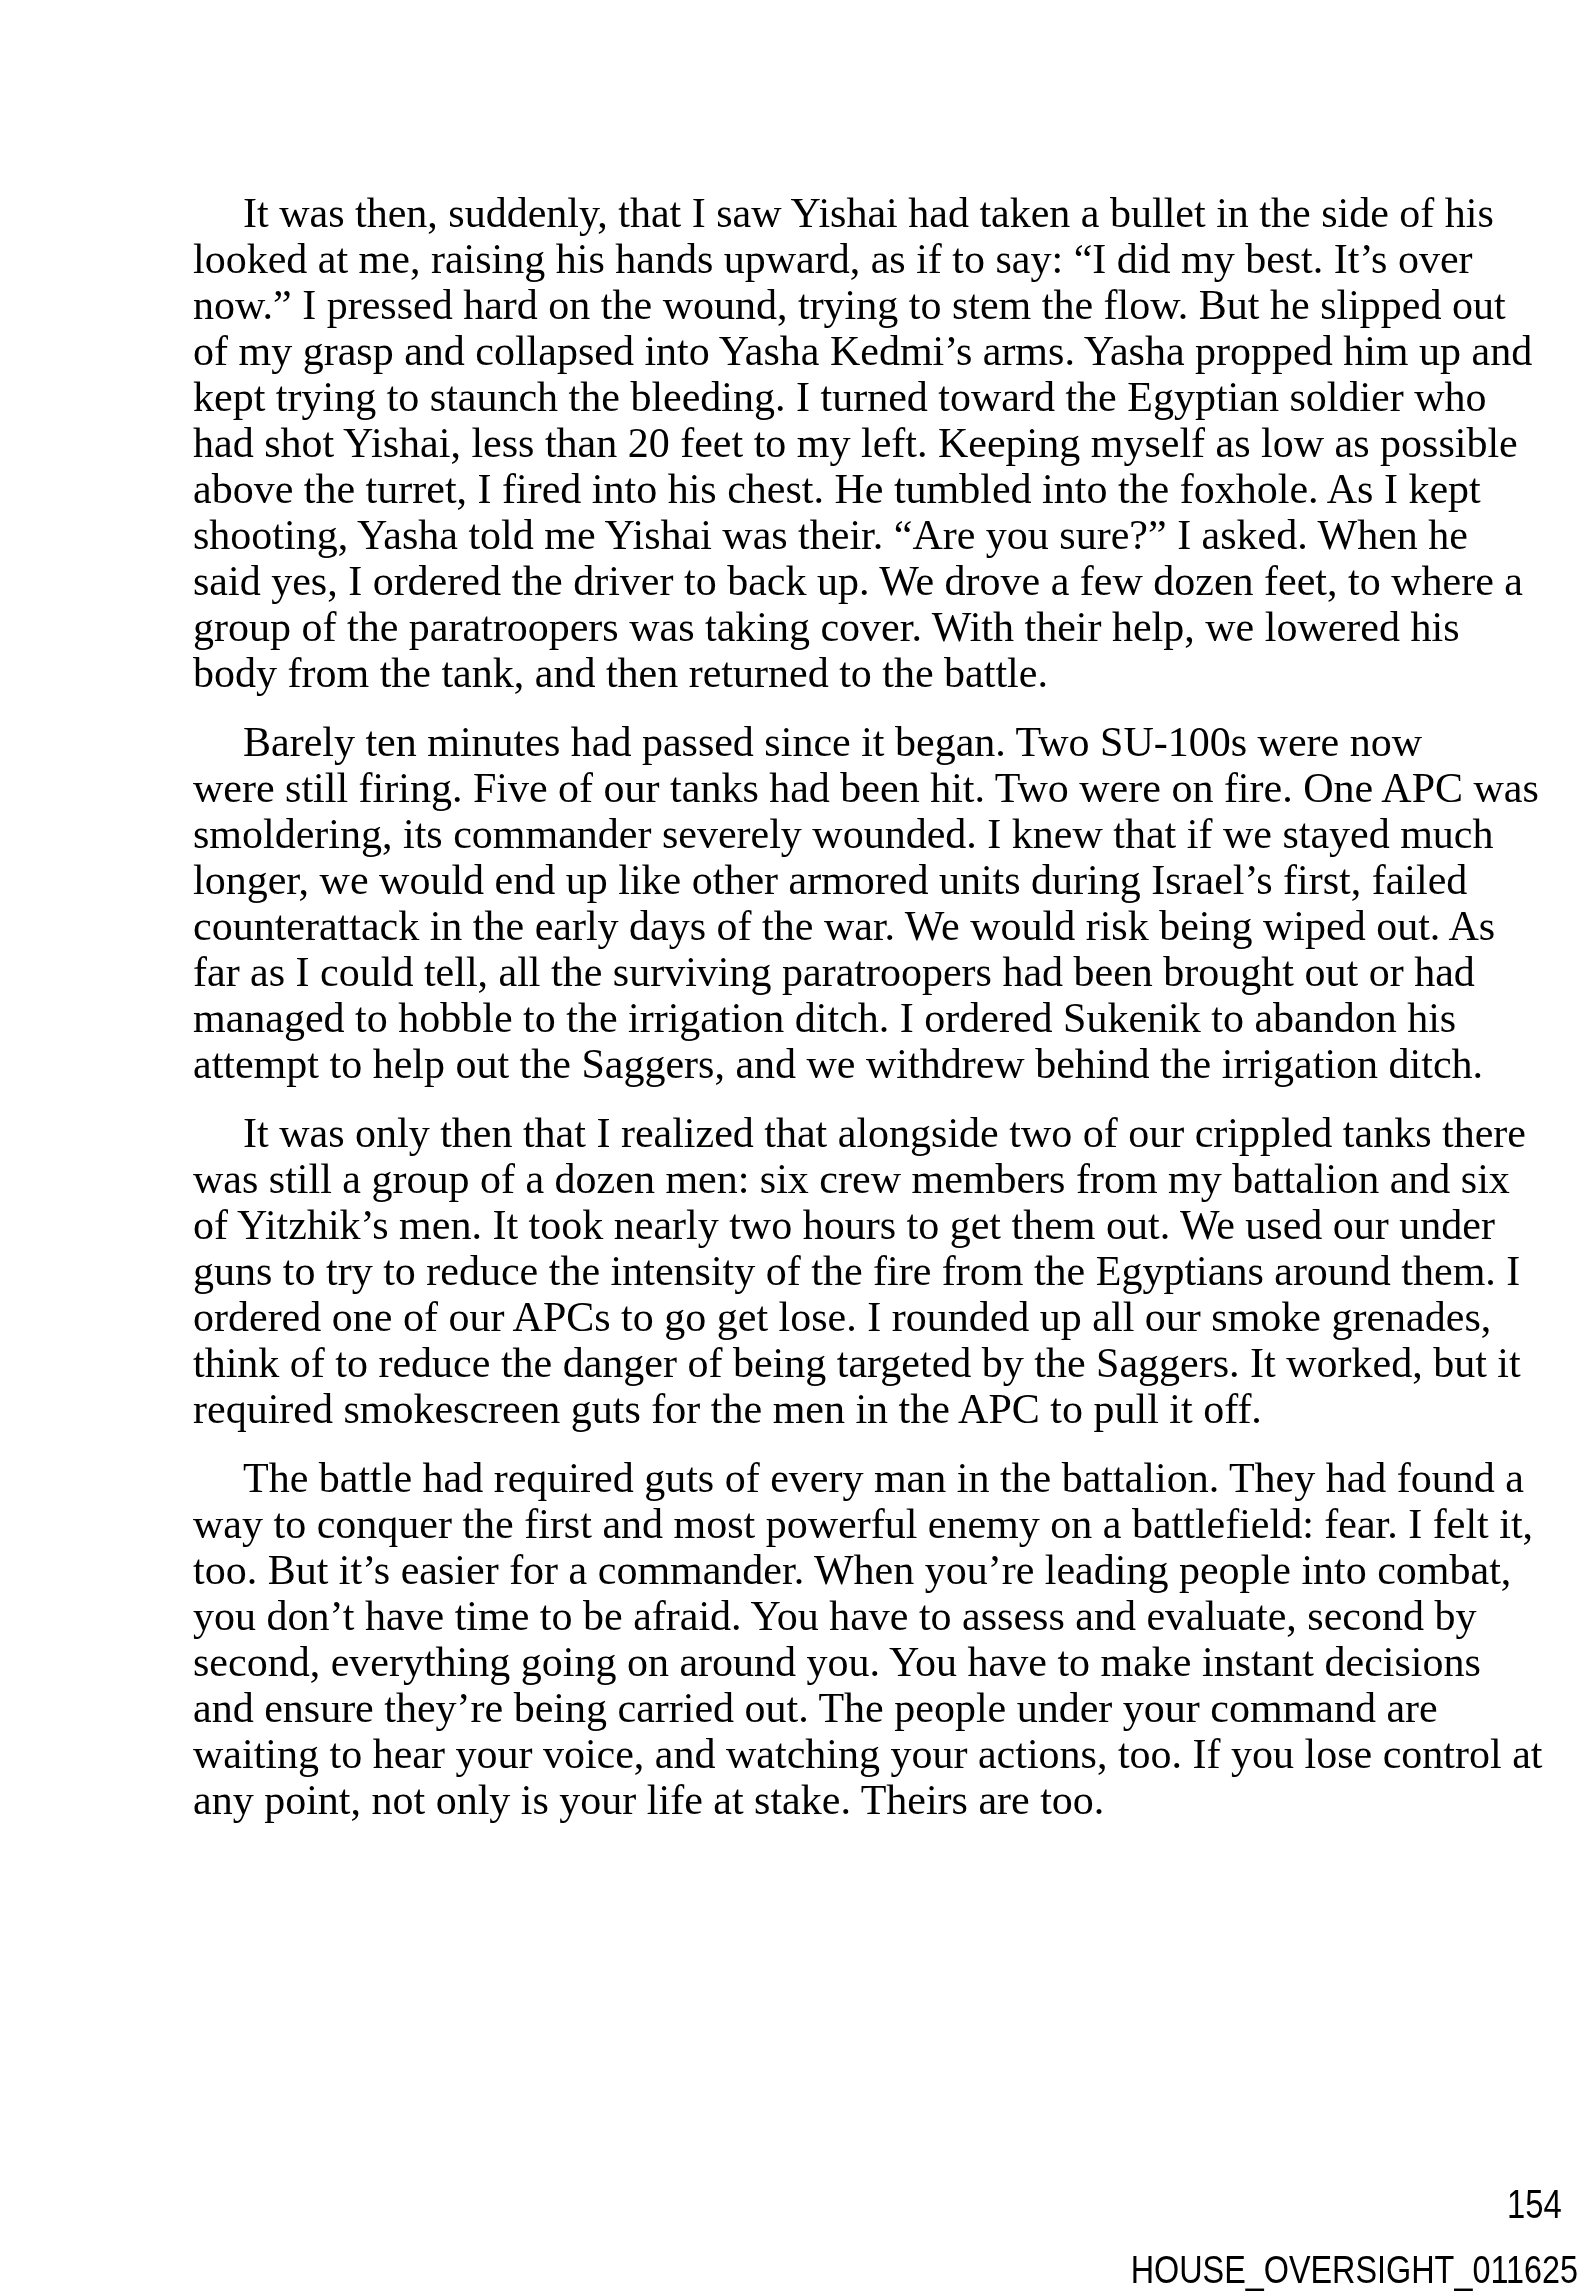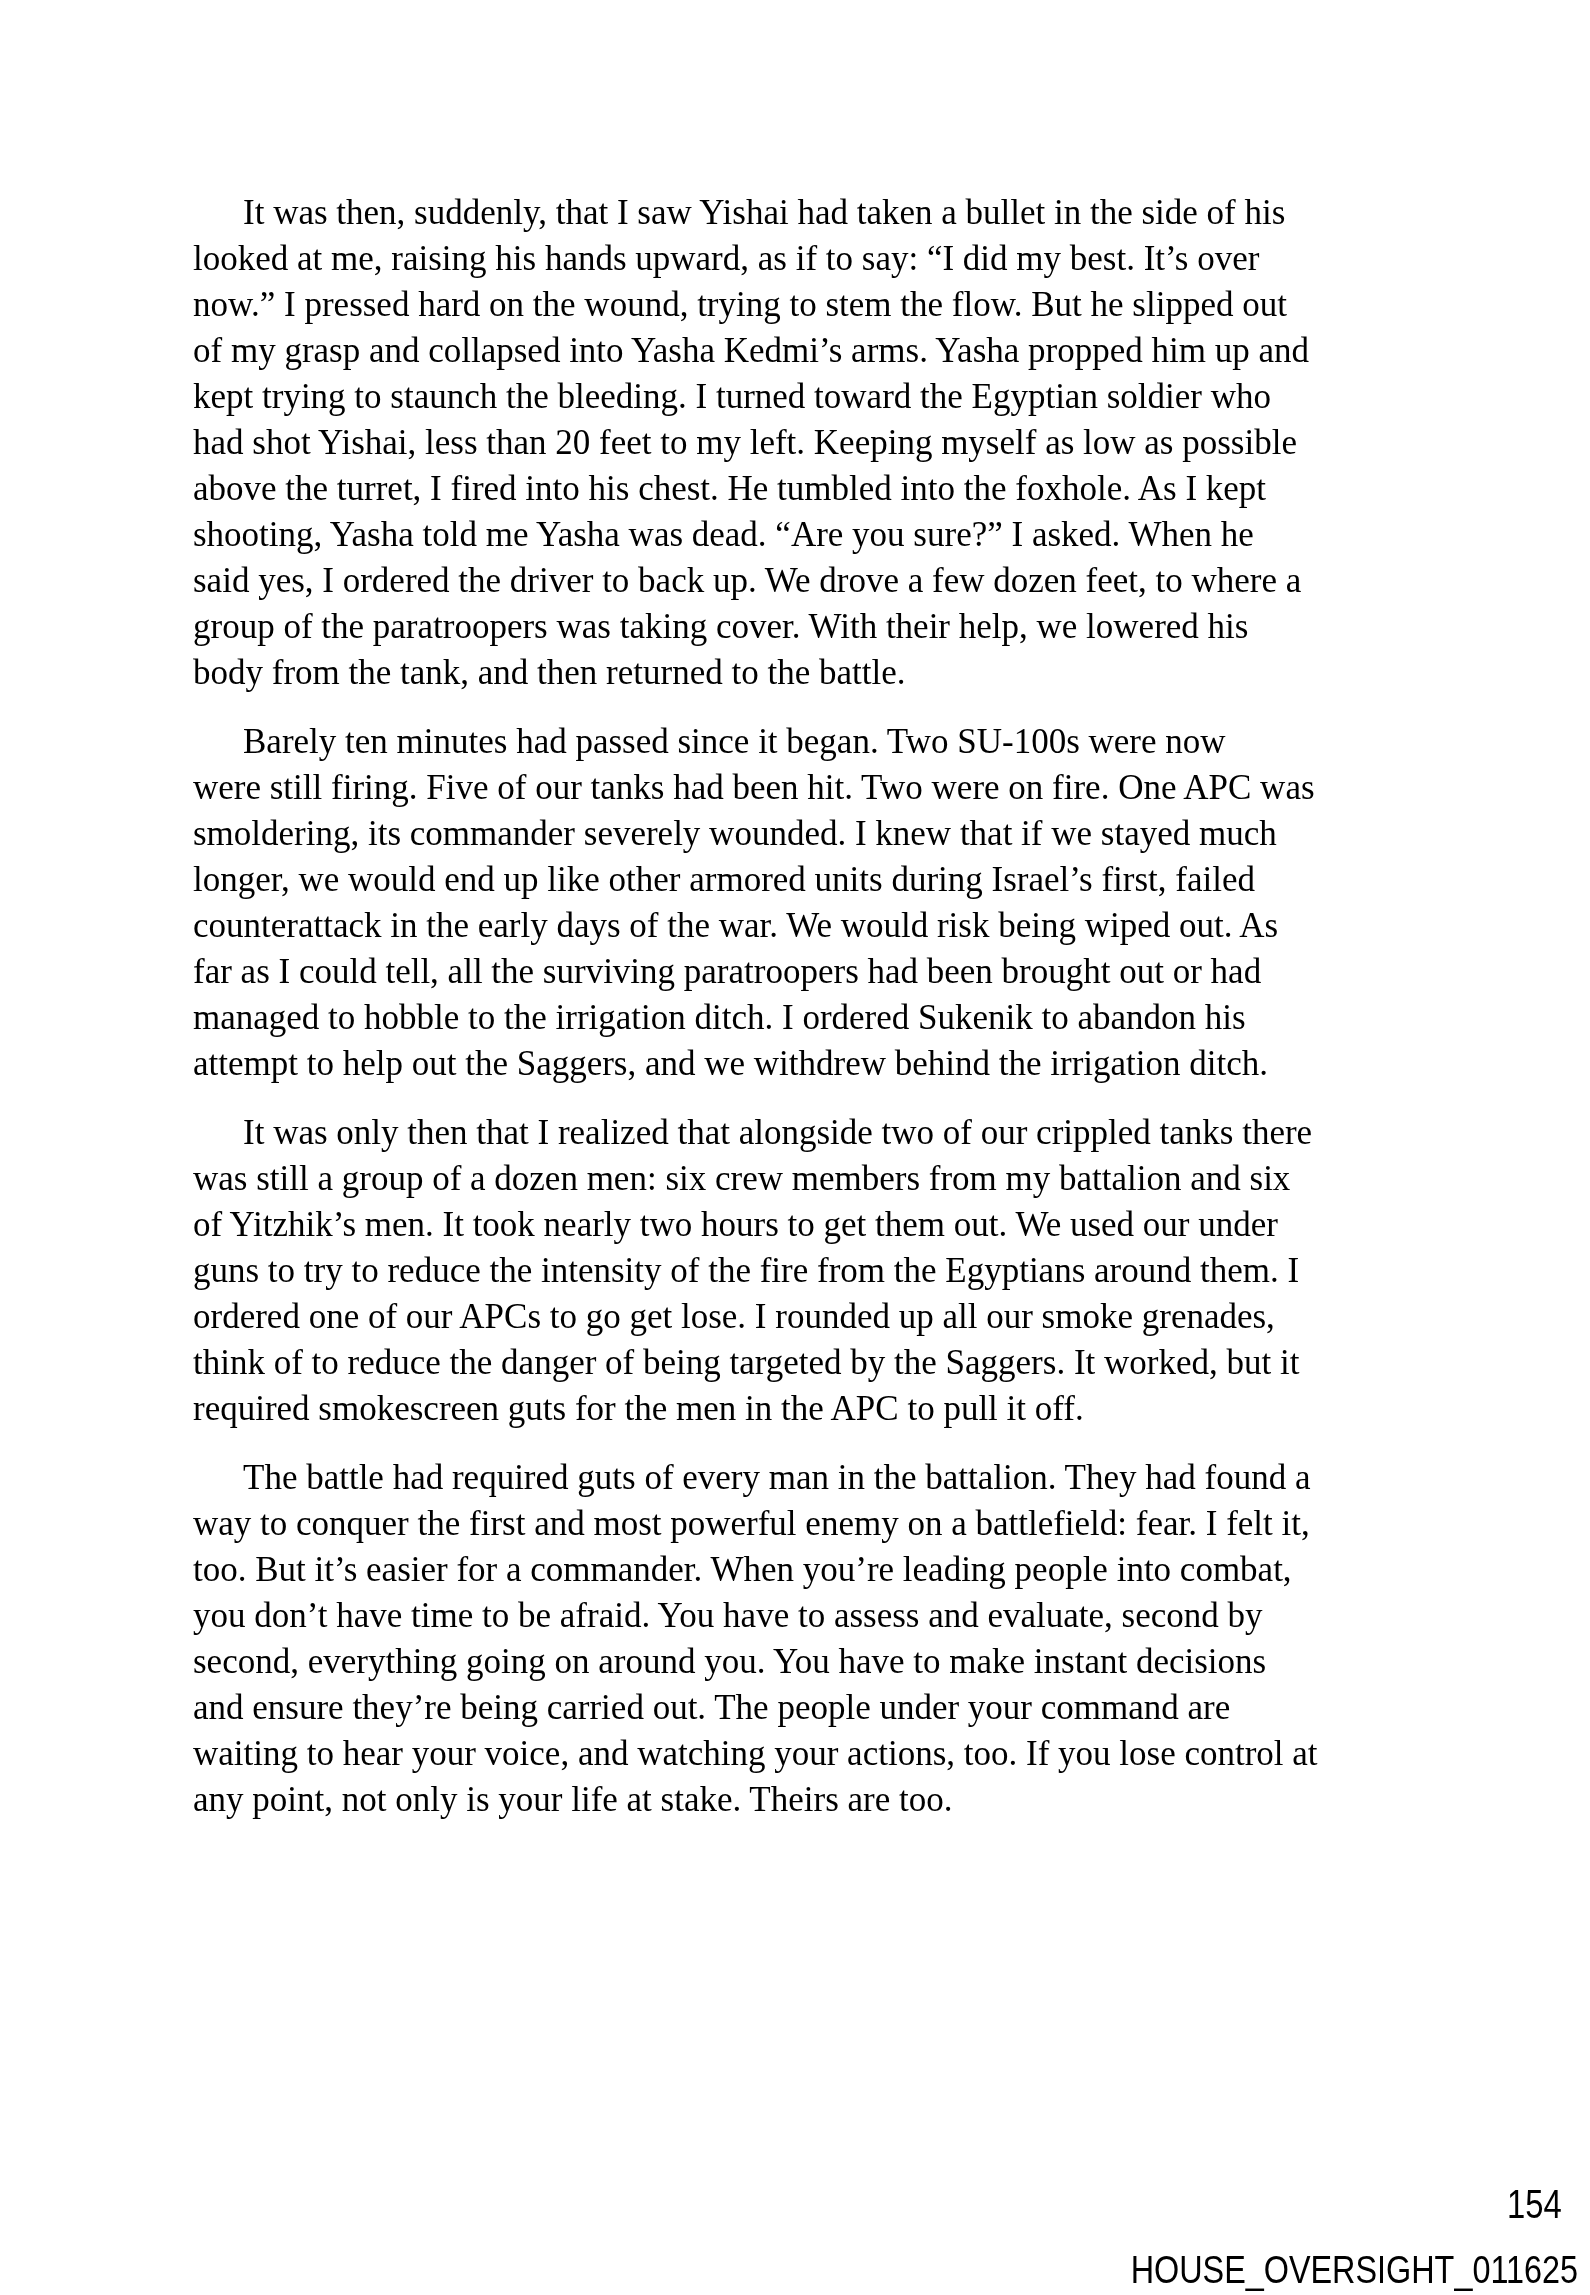--- a/index.html
+++ b/index.html
@@ -18,21 +18,21 @@
   .body-text {
     position: absolute;
     left: 193px;
     top: 190px;
   }
   .para {
     margin: 0 0 23px 0;
   }
   .line {
     font-family: "Liberation Serif", serif;
-    font-size: 35px;
+    font-size: 42px;
     line-height: 46px;
     white-space: nowrap;
     color: #000000;
   }
   .line.first {
     padding-left: 50px;
   }
   .page-number {
     position: absolute;
     top: 2184px;
@@ -62,21 +62,21 @@
 <div class="page">
   <div class="body-text" id="body-text">
       <div class="para">
         <div class="line first">It was then, suddenly, that I saw Yishai had taken a bullet in the side of his</div>
         <div class="line">looked at me, raising his hands upward, as if to say: “I did my best. It’s over</div>
         <div class="line">now.” I pressed hard on the wound, trying to stem the flow. But he slipped out</div>
         <div class="line">of my grasp and collapsed into Yasha Kedmi’s arms. Yasha propped him up and</div>
         <div class="line">kept trying to staunch the bleeding. I turned toward the Egyptian soldier who</div>
         <div class="line">had shot Yishai, less than 20 feet to my left. Keeping myself as low as possible</div>
         <div class="line">above the turret, I fired into his chest. He tumbled into the foxhole. As I kept</div>
-        <div class="line">shooting, Yasha told me Yasha was dead. “Are you sure?” I asked. When he</div>
+        <div class="line">shooting, Yasha told me Yishai was their. “Are you sure?” I asked. When he</div>
         <div class="line">said yes, I ordered the driver to back up. We drove a few dozen feet, to where a</div>
         <div class="line">group of the paratroopers was taking cover. With their help, we lowered his</div>
         <div class="line">body from the tank, and then returned to the battle.</div>
       </div>
       <div class="para">
         <div class="line first">Barely ten minutes had passed since it began. Two SU-100s were now</div>
         <div class="line">were still firing. Five of our tanks had been hit. Two were on fire. One APC was</div>
         <div class="line">smoldering, its commander severely wounded. I knew that if we stayed much</div>
         <div class="line">longer, we would end up like other armored units during Israel’s first, failed</div>
         <div class="line">counterattack in the early days of the war. We would risk being wiped out. As</div>

